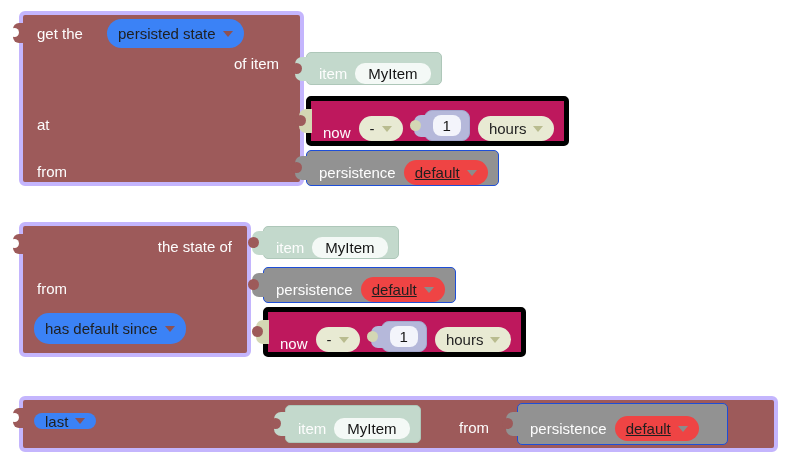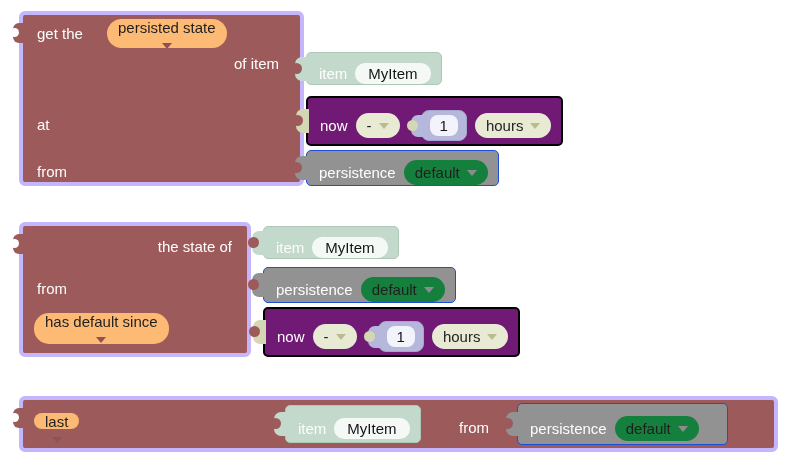--- a/index.html
+++ b/index.html
@@ -2,30 +2,30 @@
 <html><head>
 <meta charset="utf-8">
 <style>
   html,body{margin:0;padding:0;background:#ffffff;}
   .canvas{position:relative;width:790px;height:466px;background:#ffffff;overflow:hidden;
           font-family:"Liberation Sans",sans-serif;font-size:15px;}
   .blk{position:absolute;box-sizing:border-box;border-radius:6px;}
   .maroon{background:#9d5a5a;border:4px solid #c4b5fd;padding-left:48px;}
   .child{display:flex;align-items:center;gap:8px;padding:9px 10px 0 12px;border-radius:5px;}
   .teal{background:#c3d9cc;border:1px solid #aec7b9;}
-  .olive{background:#701a75;border:2px solid #000000;}
+  .olive{background:#be185d;border:5px solid #000000;align-items:flex-end;}
   .gray{background:#929292;border:1px solid #1d4ed8;}
   .wlbl{position:absolute;color:#fdfdfd;line-height:20px;white-space:nowrap;}
   .clbl{color:#fdfdfd;white-space:nowrap;}
   .dd{display:inline-flex;align-items:center;gap:7px;height:29px;padding:0 11px;
       border-radius:15px;color:#1f1f1f;white-space:nowrap;position:absolute;}
-  .pink{background:#fdba74;flex-direction:column;}
+  .pink{background:#3b82f6;}
   .dd-inline{position:static;height:25px;border-radius:13px;}
   .olight{background:#e8ead3;}
-  .glight{background:#15803d;}
+  .glight{background:#ef4444;text-decoration:underline;}
   .arr{width:0;height:0;border-left:5.5px solid transparent;border-right:5.5px solid transparent;
        border-top:6.5px solid #000;}
   .arr-maroon{border-top-color:#8f5252;}
   .arr-olive{border-top-color:#b9bc8f;}
   .arr-gray{border-top-color:#8c8c8c;}
   .field{background:#f4f9f6;border-radius:10px;padding:2px 13px;color:#151515;white-space:nowrap;}
   .lav{position:relative;display:flex;align-items:center;background:#b5b8da;
        border:1px solid #a3a6cc;border-radius:8px;padding:4px 8px;margin-left:13px;}
   .lavfield{background:#f3f4fb;border-radius:8px;padding:2px 10px;}
   .tab{position:absolute;left:-12px;width:13px;height:24px;border-radius:7px 0 0 7px;top:50%;

